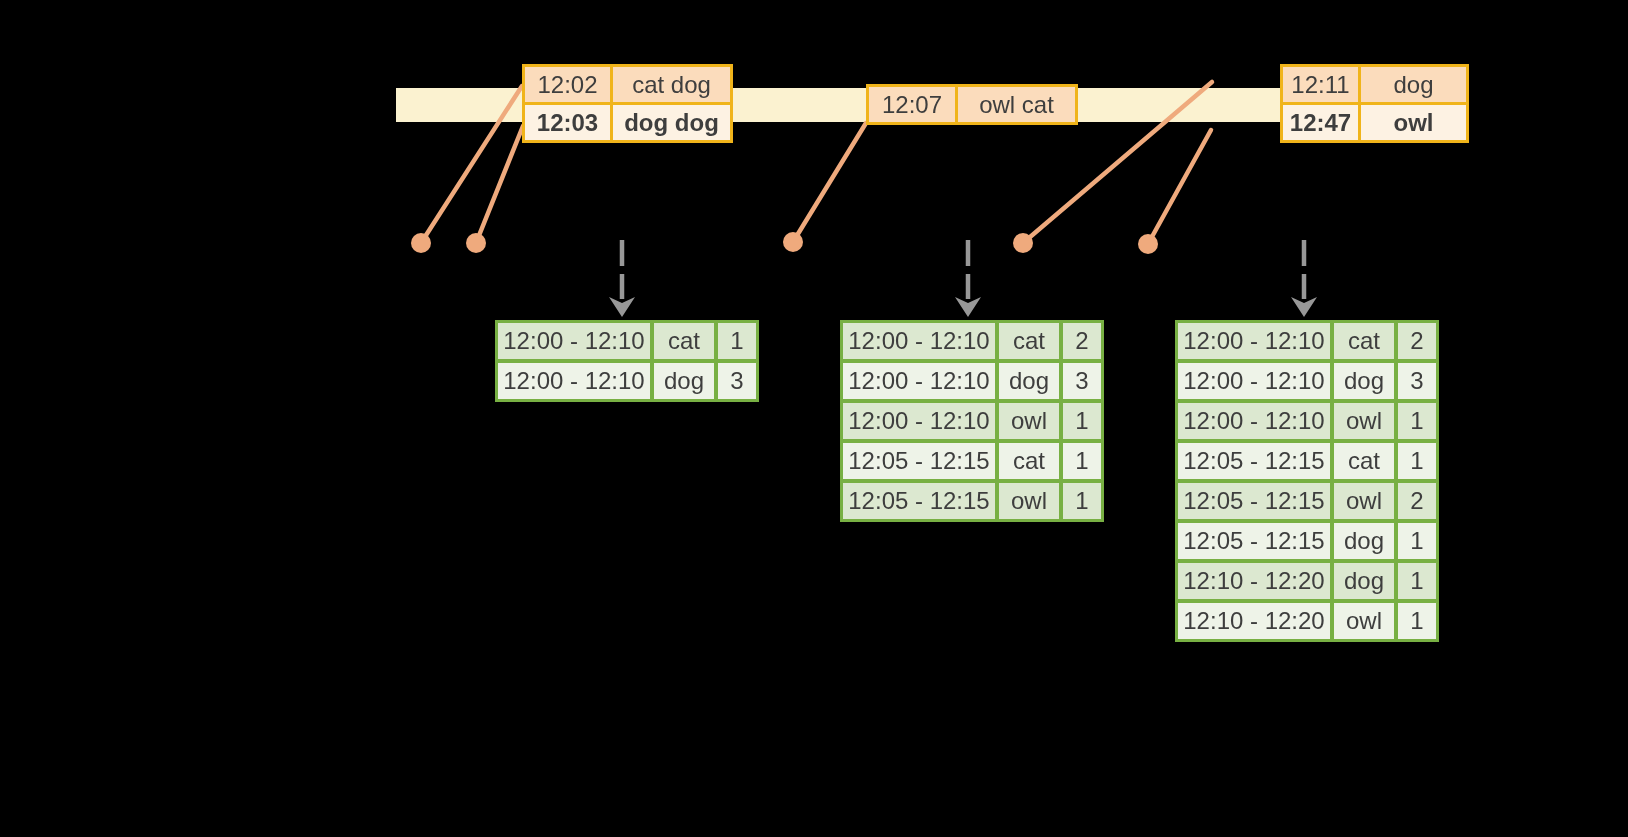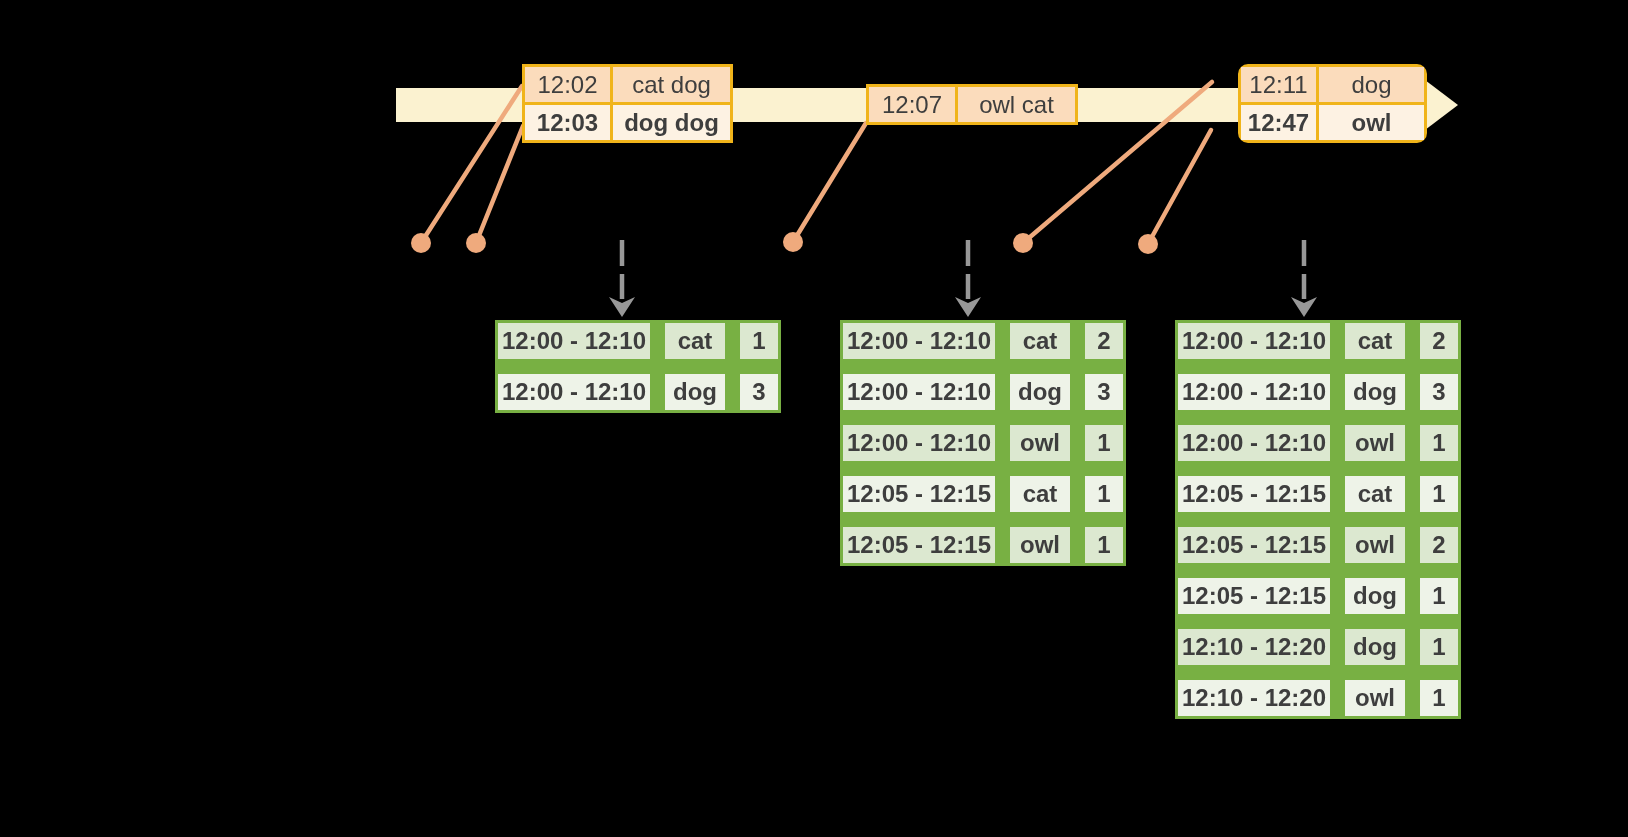--- a/index.html
+++ b/index.html
@@ -34,28 +34,27 @@
     border:3px solid var(--event-border,#F0B41A);
   }
   .etable .cell{
     height:35px;display:flex;align-items:center;justify-content:center;
     font-size:24px;color:var(--text,#3E3E3E);white-space:nowrap;
   }
   .peach{background:var(--event-row-peach,#FBDCBC);}
   .cream{background:var(--event-row-cream,#FDF2E3);font-weight:bold;}
   #etable-1{left:522px;top:64px;grid-template-columns:85px 117px;}
   #etable-2{left:866px;top:84px;grid-template-columns:86px 117px;}
-  #etable-3{left:1238px;top:64px;grid-template-columns:75px 105px;border-radius:10px;}
+  #etable-3{left:1280px;top:64px;grid-template-columns:75px 105px;}
   
   .rtable{
-    position:absolute;display:grid;gap:15px;
+    position:absolute;display:grid;gap:4px;
     grid-template-columns:152px 60px 38px;
     background:var(--result-border,#78B043);
     border:3px solid var(--result-border,#78B043);
-    font-weight:bold;
   }
   .rtable .cell{
     height:36px;display:flex;align-items:center;justify-content:center;
     font-size:24px;color:var(--text,#3E3E3E);white-space:nowrap;
   }
   .g-odd{background:var(--result-row-green,#DCE8D0);}
   .g-even{background:var(--result-row-light,#EEF3E8);}
   #rtable-1{left:495px;top:320px;}
   #rtable-2{left:840px;top:320px;}
   #rtable-3{left:1175px;top:320px;}

